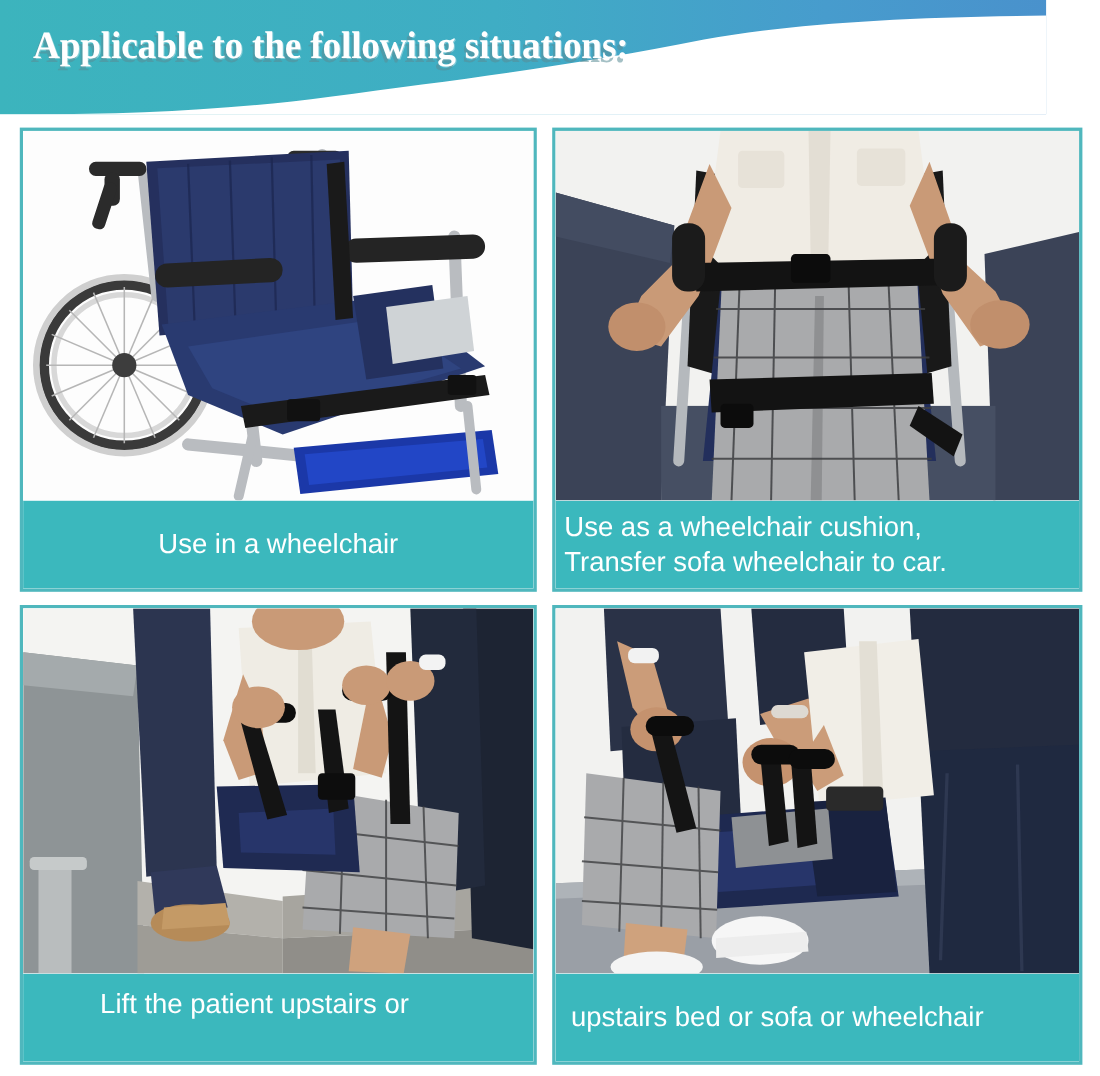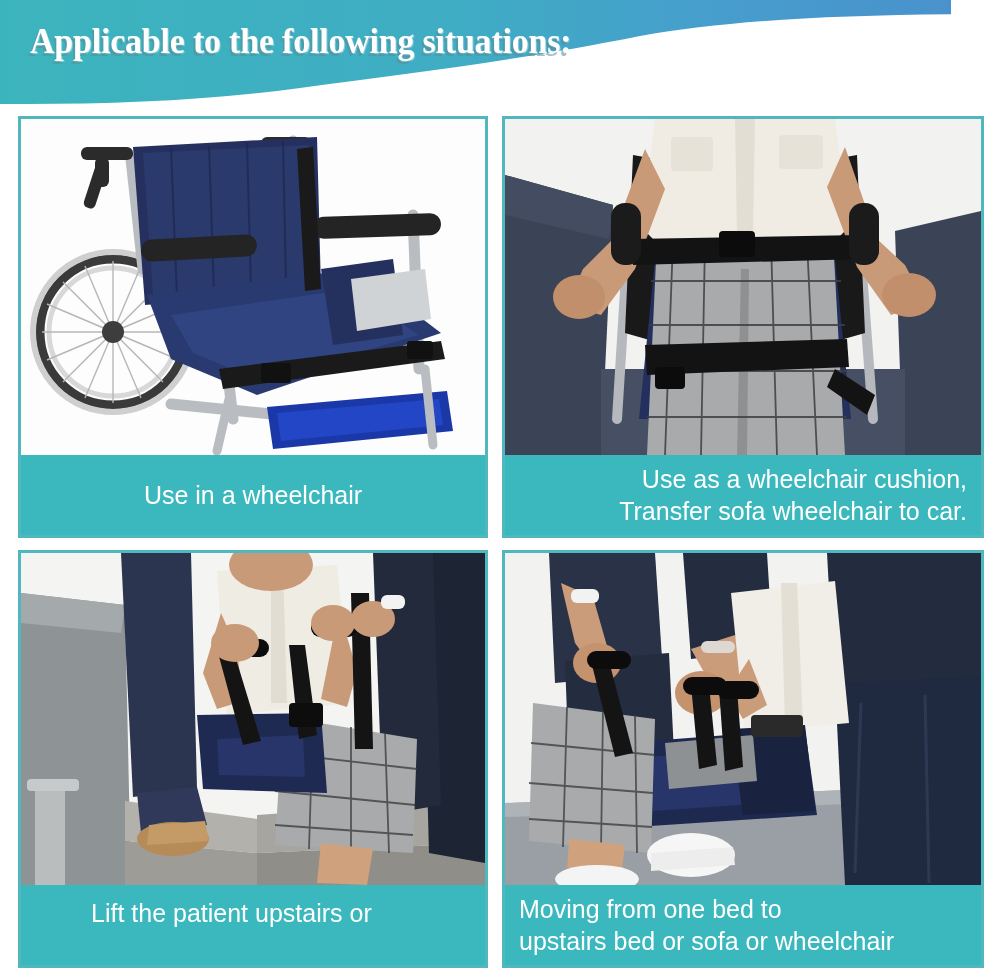--- a/index.html
+++ b/index.html
@@ -72,21 +72,21 @@
   .caption {
     background: #3bb8bd;
     color: #ffffff;
     font-size: 25px;
     line-height: 1.3;
     padding: 12px 14px;
     box-sizing: border-box;
   }
   .caption-center { text-align: center; }
   .caption-1 { height: 80px; display: flex; align-items: center; justify-content: center; }
-  .caption-2 { height: 80px; display: flex; flex-direction: column; justify-content: center; text-align: right; }
+  .caption-2 { height: 80px; display: flex; flex-direction: column; justify-content: center; }
   .caption-b1 { height: 80px; display: flex; flex-direction: column; justify-content: flex-start; }
   .caption-b2 { height: 80px; display: flex; flex-direction: column; justify-content: center; }
   .cap-indent { padding-left: 56px; }
   .cap-indent-sm { padding-left: 8px; }
 
   .photo svg { position: absolute; left: 0; top: 0; width: 100%; height: 100%; }
 </style>
 </head>
 <body>
 
@@ -394,18 +394,17 @@
 
           <path d="M64,286 L120,292 L116,324 L62,318 Z" fill="#cfa27d"></path>
           <ellipse cx="92" cy="326" rx="42" ry="14" fill="#f4f4f4"></ellipse>
           <ellipse cx="186" cy="302" rx="44" ry="22" fill="#f6f6f6"></ellipse>
           <path d="M146,300 L228,294 L230,312 L146,318 Z" fill="#ededed"></path>
 
           <rect x="246" y="162" width="52" height="22" rx="4" fill="#2a2a2a"></rect>
         </svg>
       </div>
       <div class="caption caption-b2">
-        <span>Moving from one bed to</span>
         <span>upstairs bed or sofa or wheelchair</span>
       </div>
     </div>
   </div>
 </div>
 
 </body></html>

